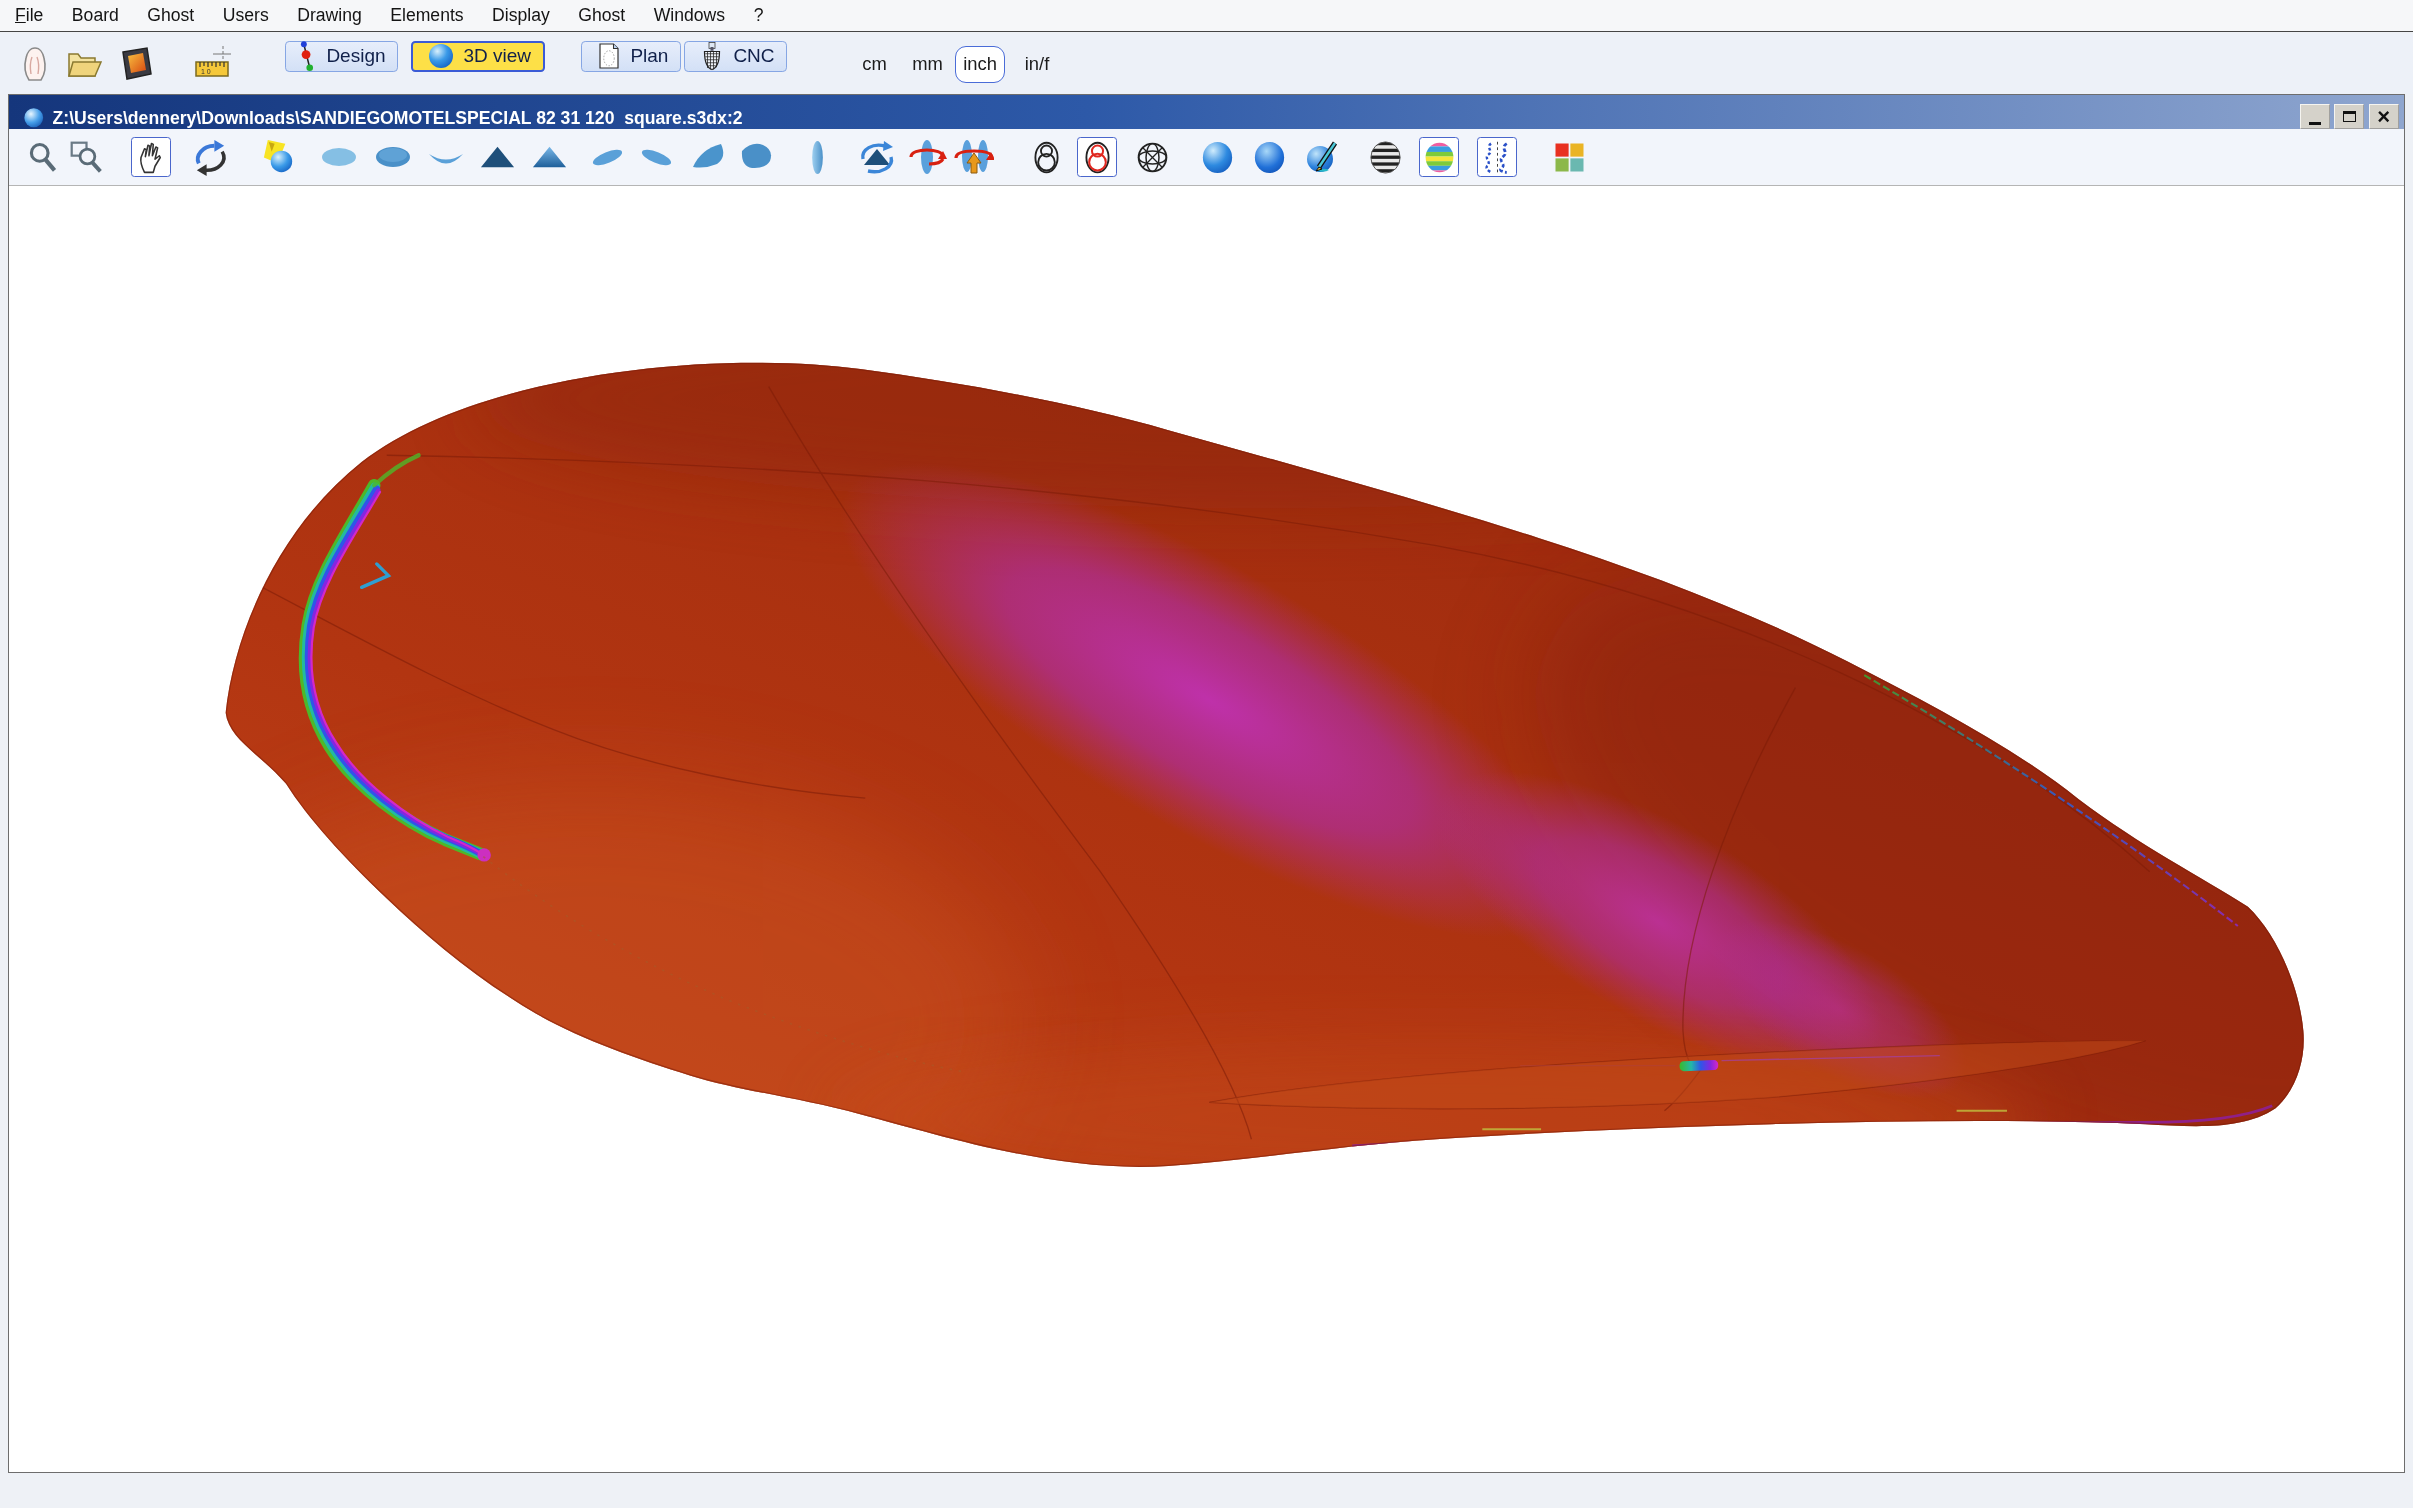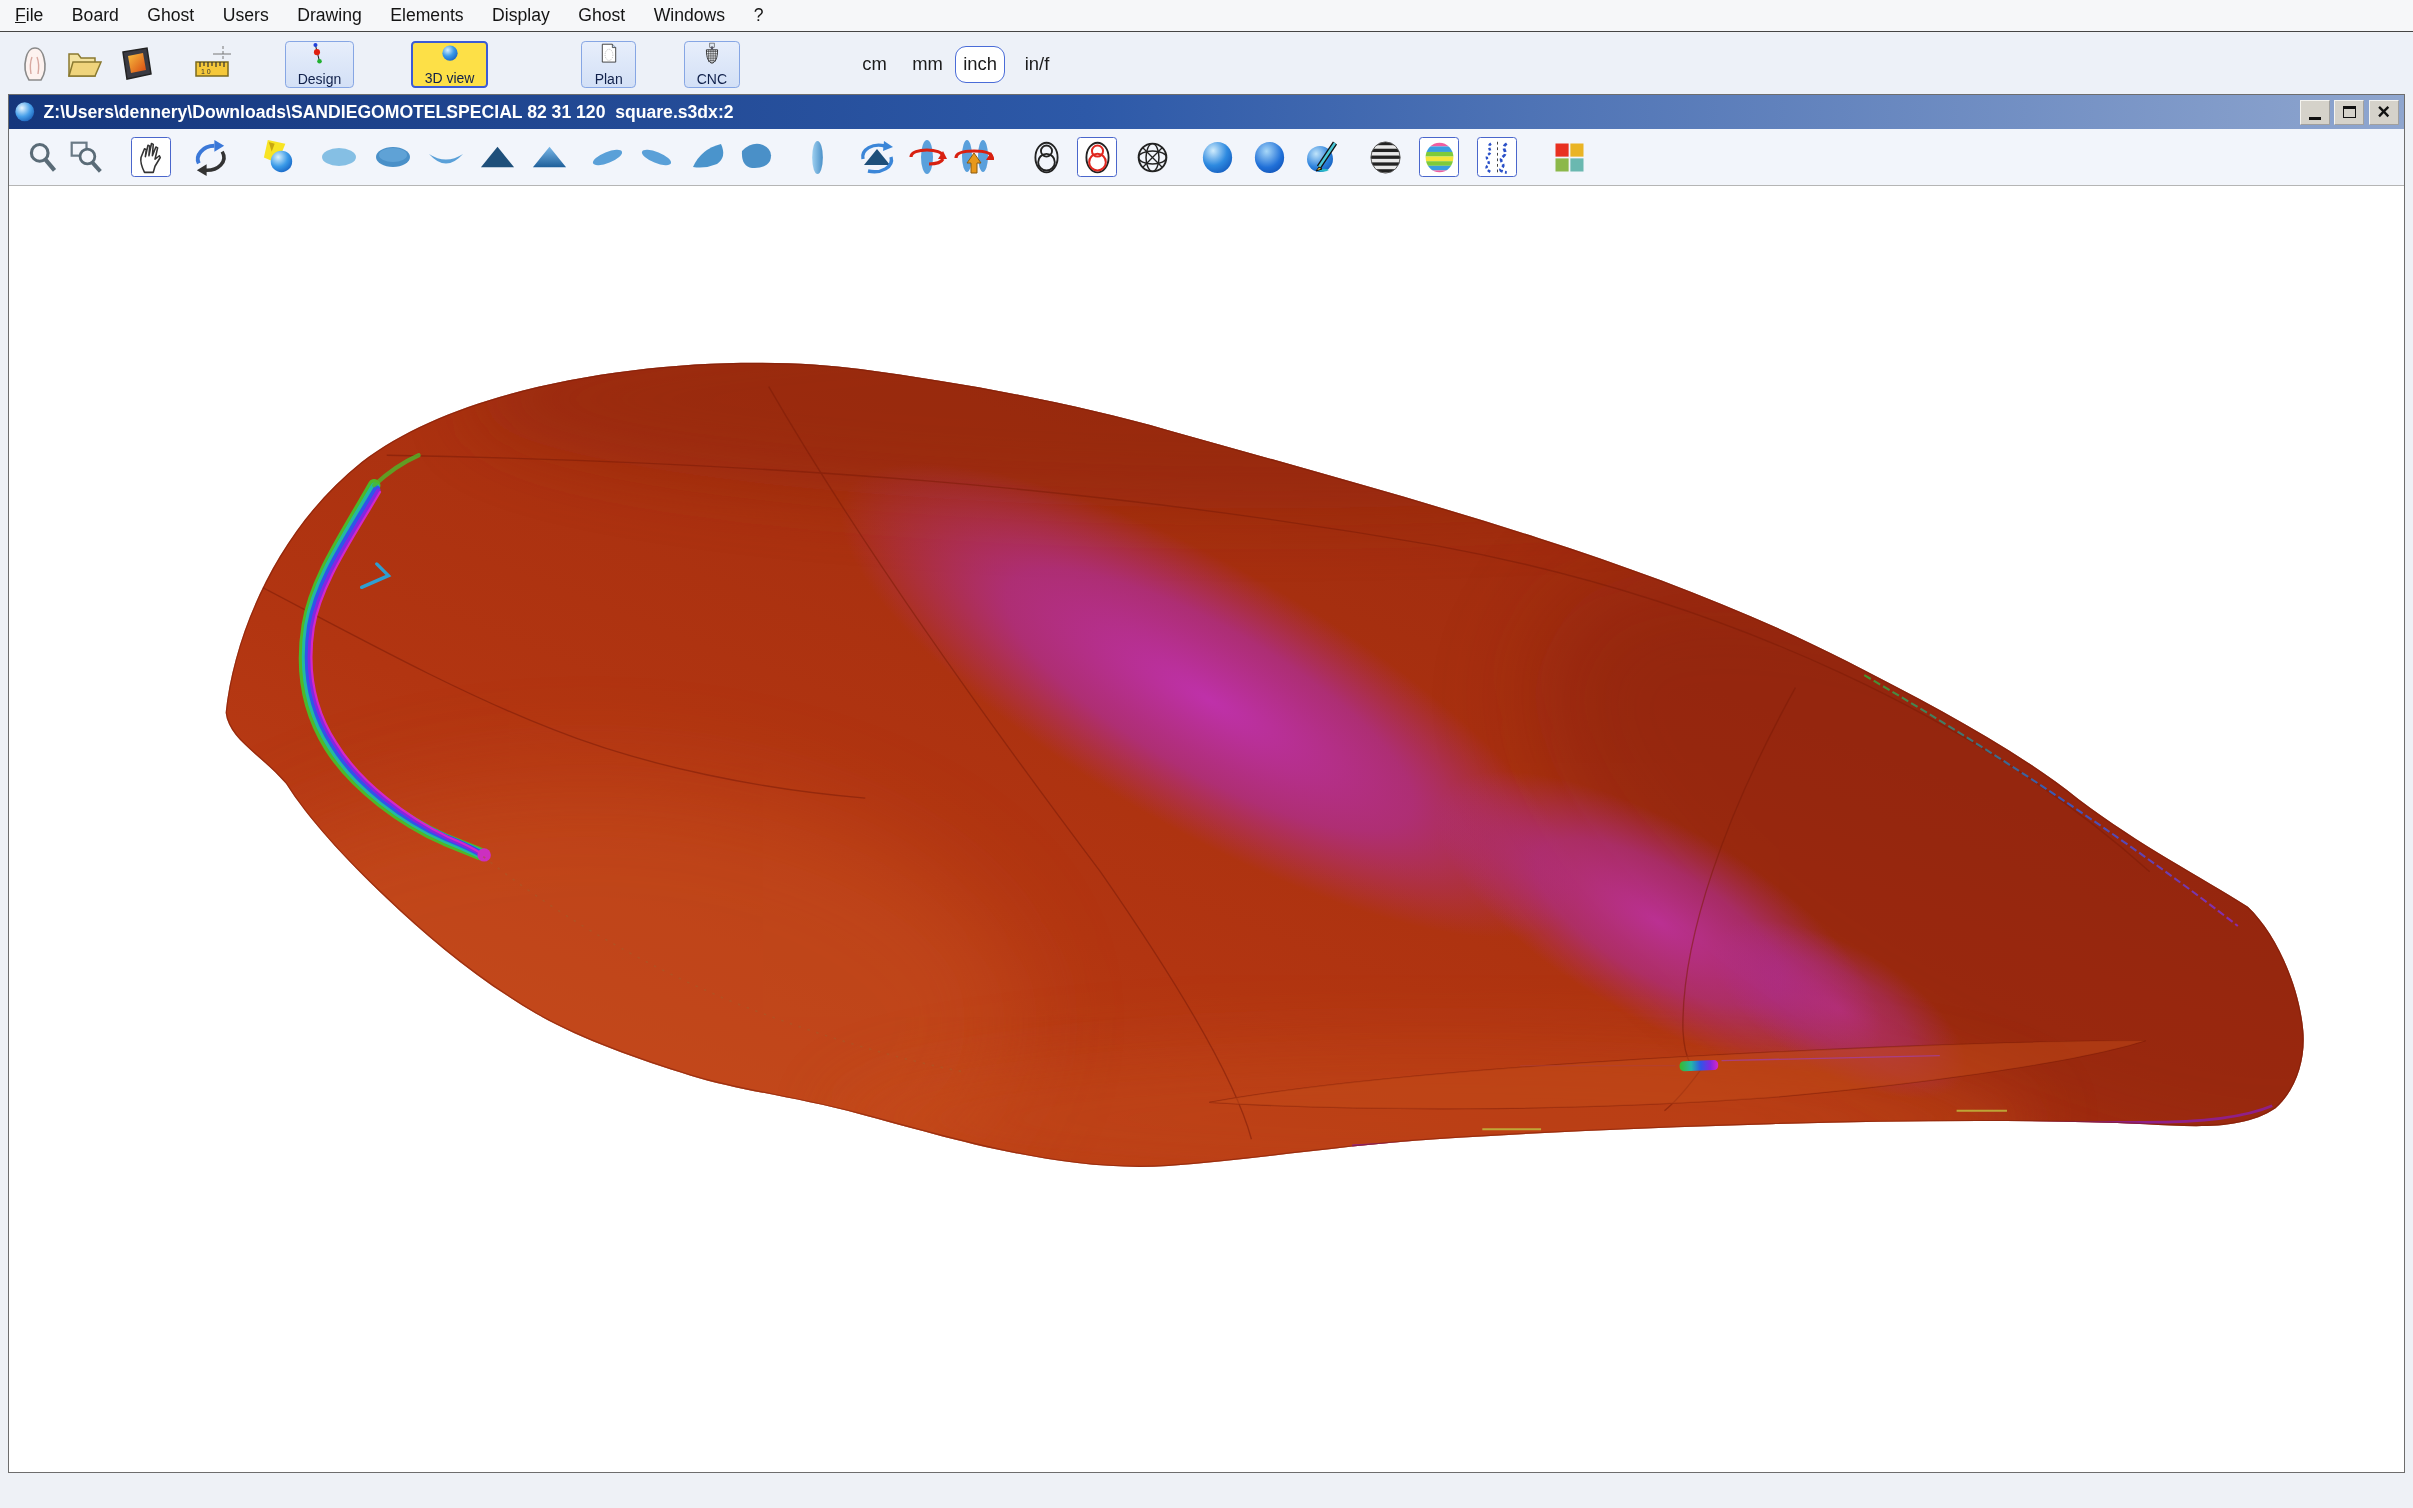--- a/index.html
+++ b/index.html
@@ -12,35 +12,35 @@
     background:#f6f7f9; border-bottom:1.7px solid #454545;
     display:flex; align-items:center; gap:28.5px; padding-left:15px;
     font-size:17.6px; color:#141414; }
   .menu-item { cursor:default;text-align:right; }
   .menu-item--file::first-letter { text-decoration:underline; }
 
   
   .toolbar1 { position:absolute; left:0; top:34px; width:2413px; height:60px;
     background:#edf1f8; }
   .tb1-icon { position:absolute; top:10px; width:40px; height:40px; }
-  .tb1-btn { position:absolute; top:6.7px; height:47px; border-radius:4.2px;
+  .tb1-btn { position:absolute; top:6.7px; height:31px; border-radius:4.2px;
     border:1.7px solid #86a6e4; background:linear-gradient(#e7eefb,#d3e0f6);
     display:flex; align-items:center; gap:6.7px; padding:0 11.7px;
-    font-size:14px; color:#10204a; cursor:pointer;flex-direction:column; }
+    font-size:19px; color:#10204a; cursor:pointer; }
   .tb1-btn--active { background:#fde047; border:2.5px solid #3b5bd6; }
   .unit { position:absolute; top:11.7px; height:37px; display:flex; align-items:center;
     justify-content:center; font-size:18.4px; color:#1c1c1c; cursor:pointer; }
   .unit--active { background:#ffffff; border:1.7px solid #4a6cd8; border-radius:11px; }
 
   
   .docwin { position:absolute; left:8.4px; right:8.4px; top:94px; bottom:35px;
     border:1.7px solid #6d6d6d; background:#fff; }
   .titlebar { position:absolute; left:0; right:0; top:0; height:34px;
     background:linear-gradient(90deg,#15367c 0%,#2d59a8 45%,#8fa6cf 100%);
-    display:flex; align-items:center; padding-left:4px; }
+    display:flex; align-items:flex-end; padding-left:13px; }
   .title-text { color:#ffffff; font-size:17.6px; font-weight:bold; margin-left:6.7px;
     white-space:pre; }
   .win-controls { margin-left:auto; display:flex; gap:4.2px; padding-right:5px; }
   .win-btn { width:30px; height:25px; background:#d5d2ca;
     border:1.7px outset #f5f4f0; display:flex; align-items:center; justify-content:center;
     cursor:pointer; }
   .glyph-min { width:11.7px; height:3.4px; background:#111; margin-top:13.4px; }
   .glyph-max { width:13.4px; height:11.7px; border:1.7px solid #111; border-top-width:3.4px; }
   .glyph-close { font-size:22px; font-weight:bold; color:#111; line-height:1; }
 

